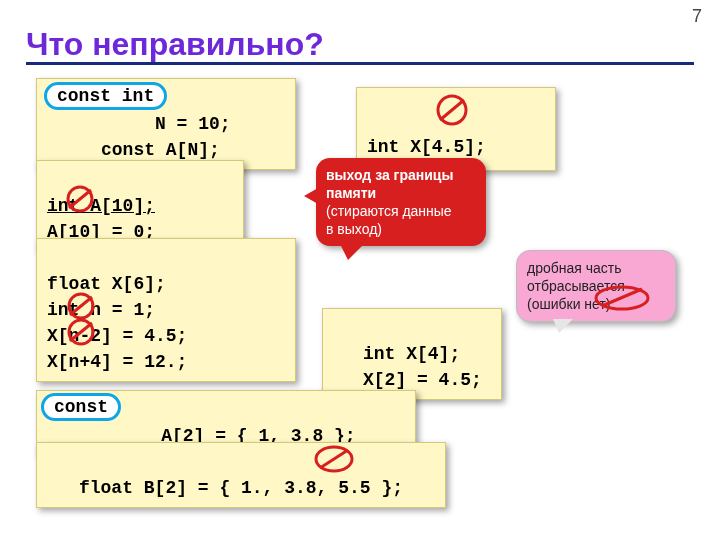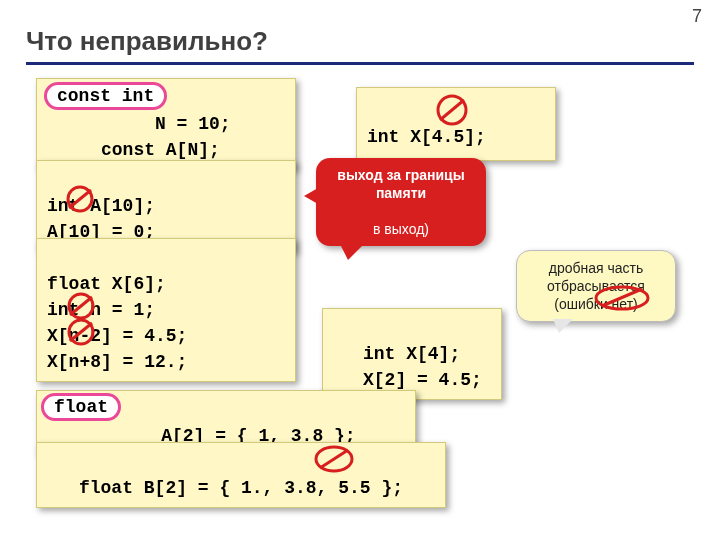--- a/index.html
+++ b/index.html
@@ -16,23 +16,23 @@
     position: absolute;
     top: 6px;
     right: 18px;
     font-size: 18px;
     color: #444;
   }
   .title {
     position: absolute;
     top: 26px;
     left: 26px;
-    font-size: 26px;
+    font-size: 32px;
     font-weight: bold;
-    color: #404040;
+    color: #6d28d9;
   }
   .hr {
     position: absolute;
     top: 62px;
     left: 26px;
     right: 26px;
     height: 3px;
     background: #1a2a7a;
   }
   .codebox {
@@ -45,42 +45,42 @@
     font-weight: bold;
     font-size: 18px;
     line-height: 26px;
     color: #000;
     white-space: pre;
   }
   .callout {
     position: absolute;
     border-radius: 14px;
     padding: 8px 10px;
-    text-align: center;
+    text-align: left;
     font-size: 14px;
     line-height: 18px;
     box-shadow: 3px 3px 6px rgba(0,0,0,0.35);
   }
   .callout .tail {
     position: absolute;
     width: 0; height: 0;
   }
   .call-red {
     background: #d71f1f;
     color: #fff;
   }
   .call-grey {
-    background: #fef9c3;
+    background: #f9a8d4;
     color: #222;
     border: 1px solid #bcbcbc;
   }
   .pill {
     position: absolute;
     background: #fff;
-    border: 3px solid #ec4899;
+    border: 3px solid #0ea5e9;
     border-radius: 22px;
     font-family: "Courier New", monospace;
     font-weight: bold;
     font-size: 18px;
     padding: 1px 10px;
   }
   .strike {
     position: absolute;
     pointer-events: none;
   }
@@ -100,56 +100,56 @@
 <div class="pagenum">7</div>
 <div class="title">Что неправильно?</div>
 <div class="hr"></div>
 
 <div class="codebox" style="left:36px; top:78px; width:260px;">
 <span>          N = 10;</span>
 <span>     const A[N];</span>
 </div>
 <div class="pill" style="left:44px; top:82px;">const int</div>
 
-<div class="codebox" style="left:356px; top:87px; width:200px; padding-top:10px; padding-bottom:10px;">
+<div class="codebox" style="left:356px; top:87px; width:200px; padding-top:20px; padding-bottom:10px;">
 <span>int X[4.5];</span>
 </div>
 <svg class="strike" style="left:432px; top:92px;" width="40" height="36">
   <circle cx="20" cy="18" r="14"></circle>
   <line x1="8" y1="28" x2="32" y2="8"></line>
 </svg>
 
-<div class="codebox" style="left:36px; top:160px; width:260px;">
+<div class="codebox" style="left:36px; top:160px; width:208px;text-decoration:underline;">
 <span>int A[10];</span>
 <span>A[10] = 0;</span>
 </div>
 <svg class="strike" style="left:62px; top:184px;" width="36" height="30">
   <circle cx="18" cy="15" r="12"></circle>
   <line x1="7" y1="24" x2="29" y2="6"></line>
 </svg>
 
 <div class="codebox" style="left:36px; top:238px; width:260px;">
 <span>float X[6];</span>
 <span>int n = 1;</span>
 <span>X[n-2] = 4.5;</span>
-<span>X[n+8] = 12.;</span>
+<span>X[n+4] = 12.;</span>
 </div>
 <svg class="strike" style="left:61px; top:291px;" width="40" height="30">
   <circle cx="20" cy="15" r="12"></circle>
   <line x1="9" y1="24" x2="31" y2="6"></line>
 </svg>
 <svg class="strike" style="left:61px; top:317px;" width="40" height="30">
   <circle cx="20" cy="15" r="12"></circle>
   <line x1="9" y1="24" x2="31" y2="6"></line>
 </svg>
 
 <div class="callout call-red" style="left:316px; top:158px; width:170px;">
   <b><span>выход за границы</span></b><br>
   <b><span>памяти</span></b><br>
-  <br>
+  <span>(стираются данные</span><br>
   <span>в выход)</span>
   <div class="tail" style="left:24px; bottom:-14px; border-left:8px solid transparent; border-right:16px solid transparent; border-top:16px solid #d71f1f;"></div>
   <div class="tail" style="left:-12px; top:30px; border-top:8px solid transparent; border-bottom:8px solid transparent; border-right:14px solid #d71f1f;"></div>
 </div>
 
 <div class="callout call-grey" style="left:516px; top:250px; width:160px;">
   <span>дробная часть</span><br>
   <span>отбрасывается</span><br>
   <span>(ошибки нет)</span>
   <div class="tail" style="left:36px; bottom:-12px; border-left:6px solid transparent; border-right:14px solid transparent; border-top:14px solid #e6e6e6;"></div>
@@ -160,21 +160,21 @@
 </svg>
 
 <div class="codebox" style="left:322px; top:308px; width:180px;padding-left:40px;">
 <span>int X[4];</span>
 <span>X[2] = 4.5;</span>
 </div>
 
 <div class="codebox" style="left:36px; top:390px; width:380px;text-align:center;">
 <span>      A[2] = { 1, 3.8 };</span>
 </div>
-<div class="pill" style="left:41px; top:393px;">float</div>
+<div class="pill" style="left:41px; top:393px;">const</div>
 
 <div class="codebox" style="left:36px; top:442px; width:410px;text-align:center;">
 <span>float B[2] = { 1., 3.8, 5.5 };</span>
 </div>
 <svg class="strike" style="left:312px; top:444px;" width="44" height="30">
   <ellipse cx="22" cy="15" rx="18" ry="12" fill="none" stroke="#d71f1f" stroke-width="3"></ellipse>
   <line x1="8" y1="24" x2="36" y2="6" stroke="#d71f1f" stroke-width="3"></line>
 </svg>
 
 </body></html>

